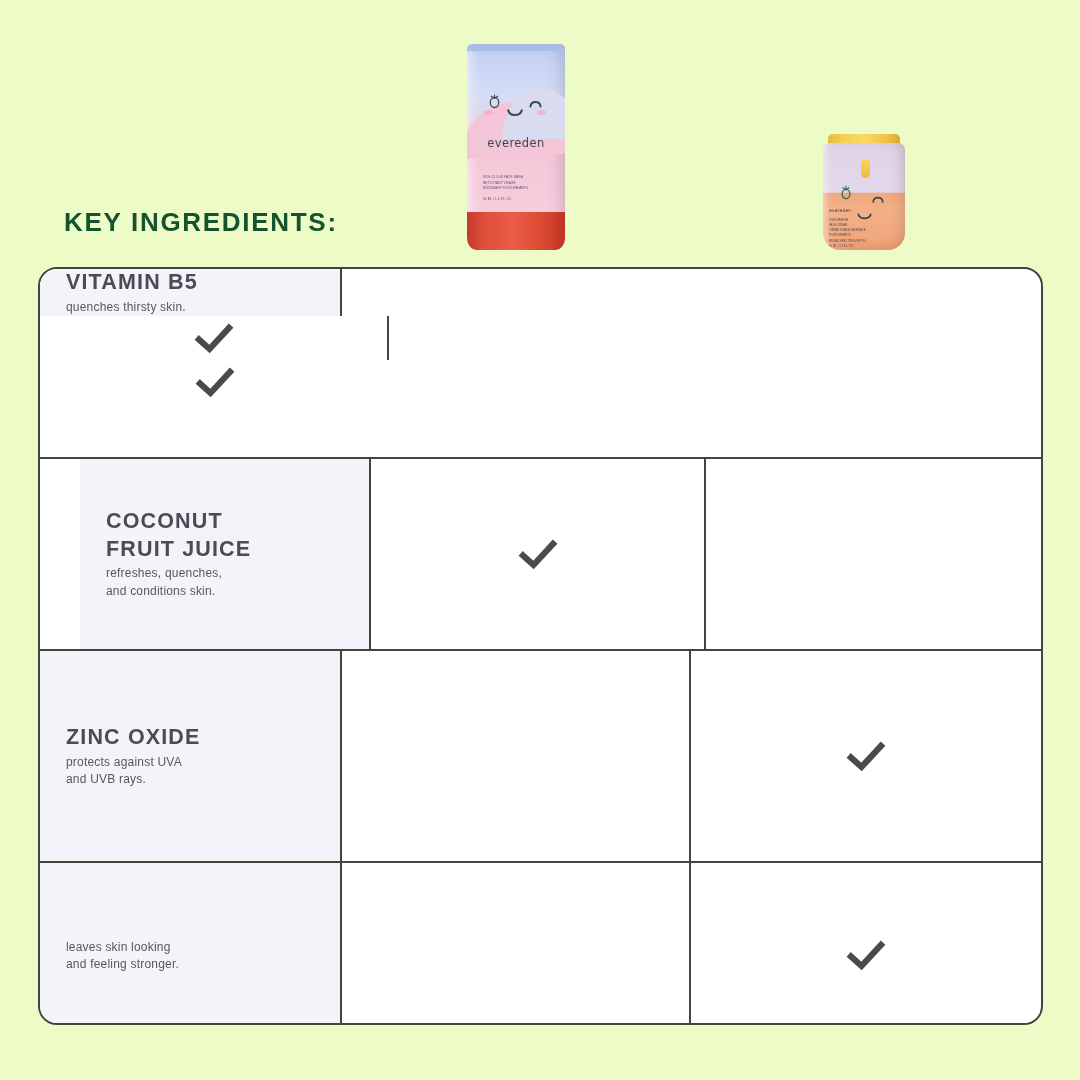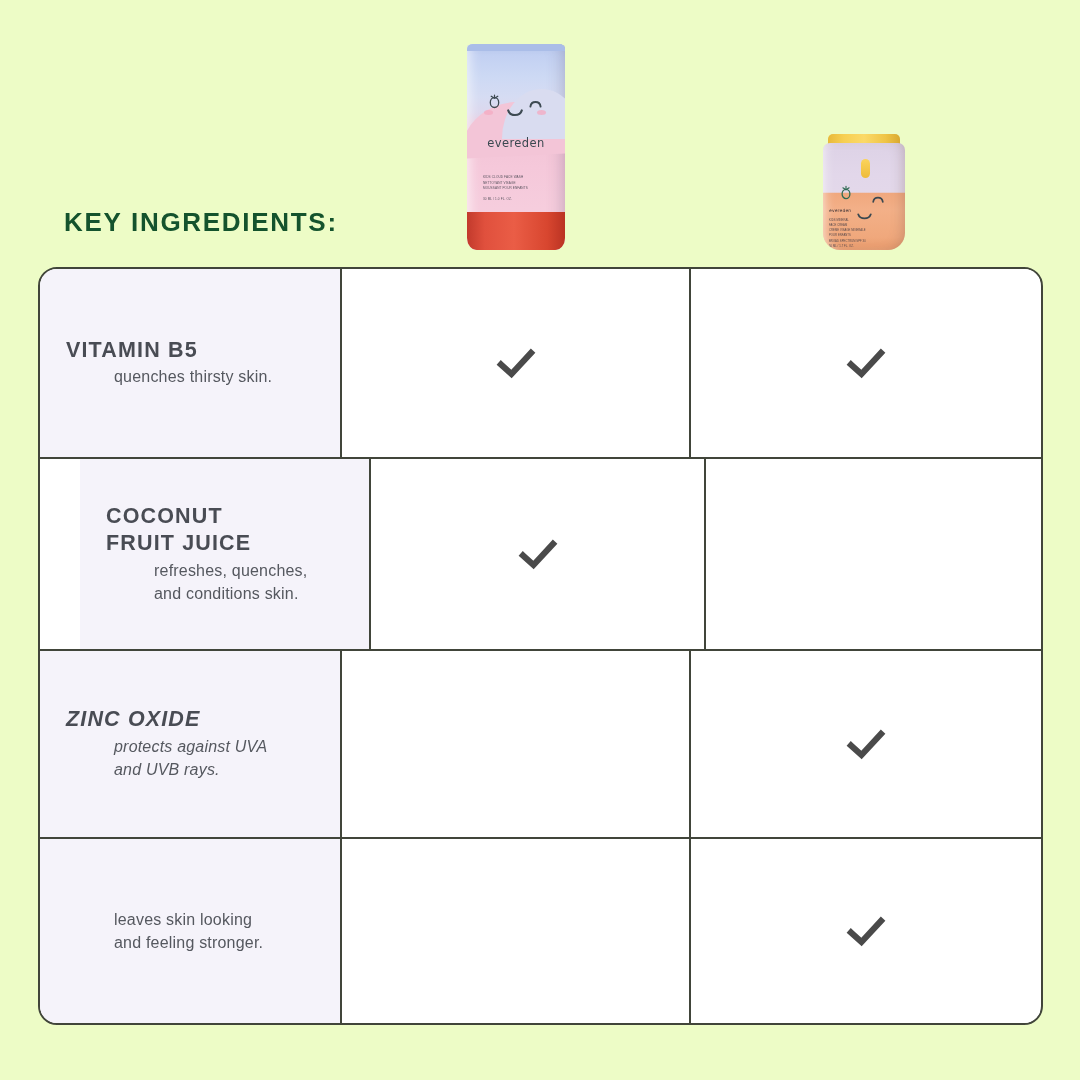--- a/index.html
+++ b/index.html
@@ -205,23 +205,23 @@
     border-radius: 19px;
     overflow: hidden;
     background: #ffffff;
   }
   .row {
     display: flex;
     border-bottom: 2px solid #41453a;
   }
   .row:last-child { border-bottom: none; }
 
-  .row-1 { height: 190px; }
+  .row-1 { height: 190px; flex-direction: column; }
   .row-2 { height: 192px; padding-left: 40px; }
-  .row-3 { height: 188px; font-style: italic; }
+  .row-3 { height: 212px; }
   .row-4 { height: 184px; }
 
   .cell-label {
     width: 302px;
     background: #F5F3FA;
     border-right: 2px solid #41453a;
     display: flex;
     flex-direction: column;
     justify-content: center;
     padding: 0 0 0 26px;
@@ -238,27 +238,26 @@
 
   .ing-name {
     font-size: 21.5px;
     font-weight: bold;
     letter-spacing: 1.15px;
     color: #494c54;
     line-height: 1.28;
     font-family: "Liberation Sans", sans-serif;
   }
   .ing-desc {
-    font-size: 16px;
+    font-size: 12px;
     letter-spacing: .2px;
     color: #55585f;
     line-height: 1.43;
     margin-top: 2px;
     font-family: "Liberation Sans", sans-serif;
-    margin-left: 48px;
   }
 
   .check {
     width: 44px;
     height: 44px;
     display: block;
   }
   .check.hidden { visibility: hidden; }
 </style>
 </head>

